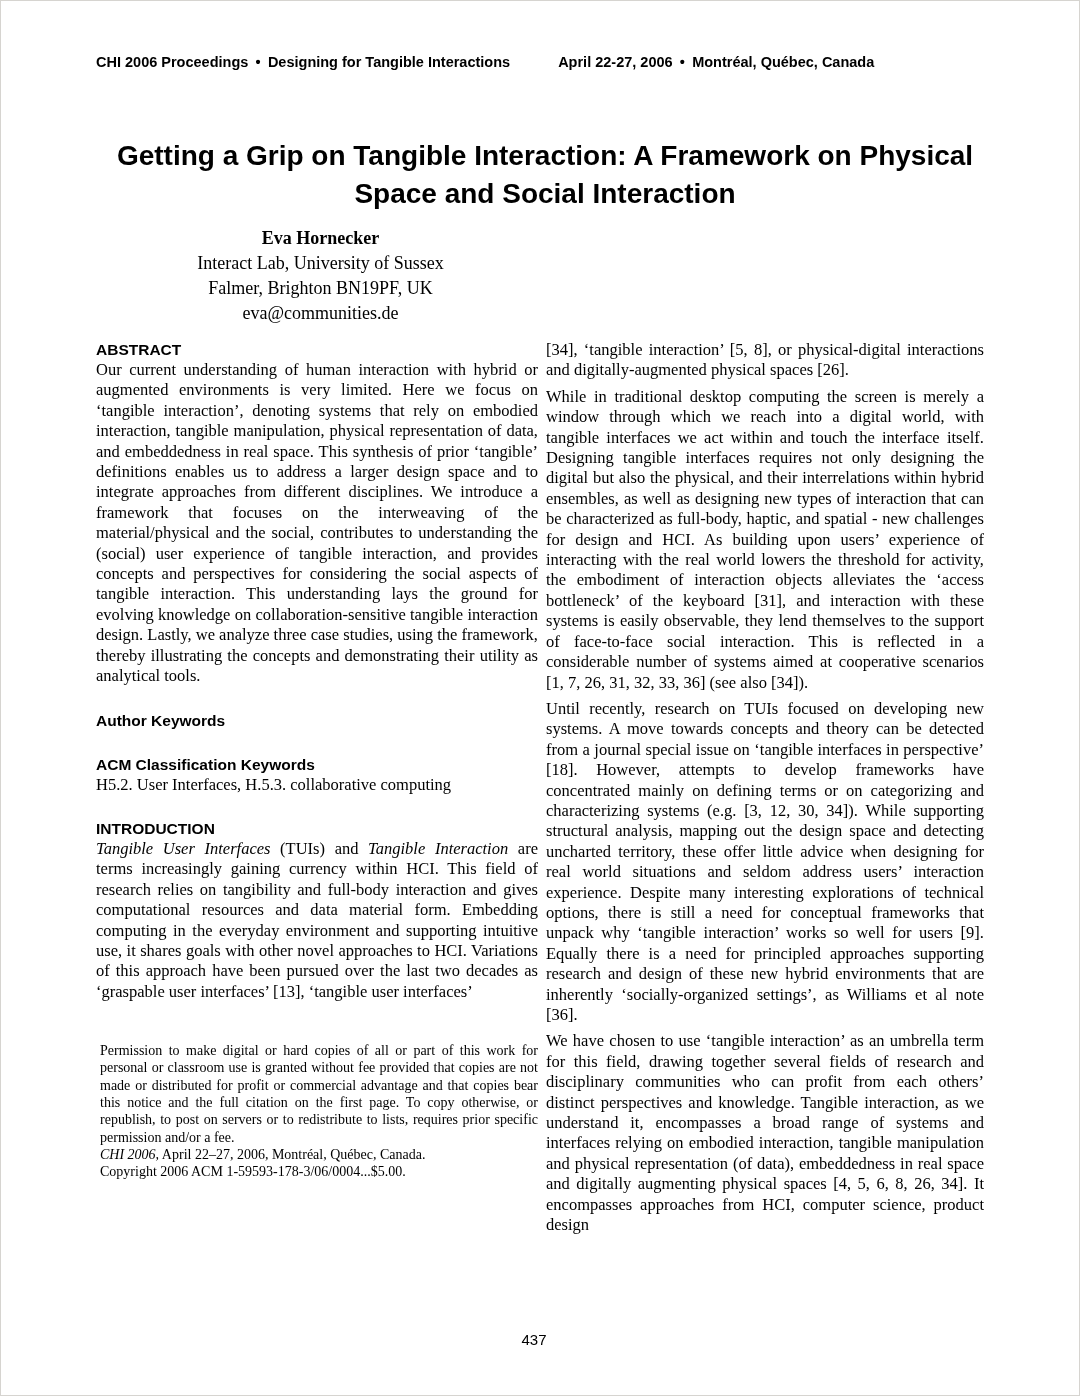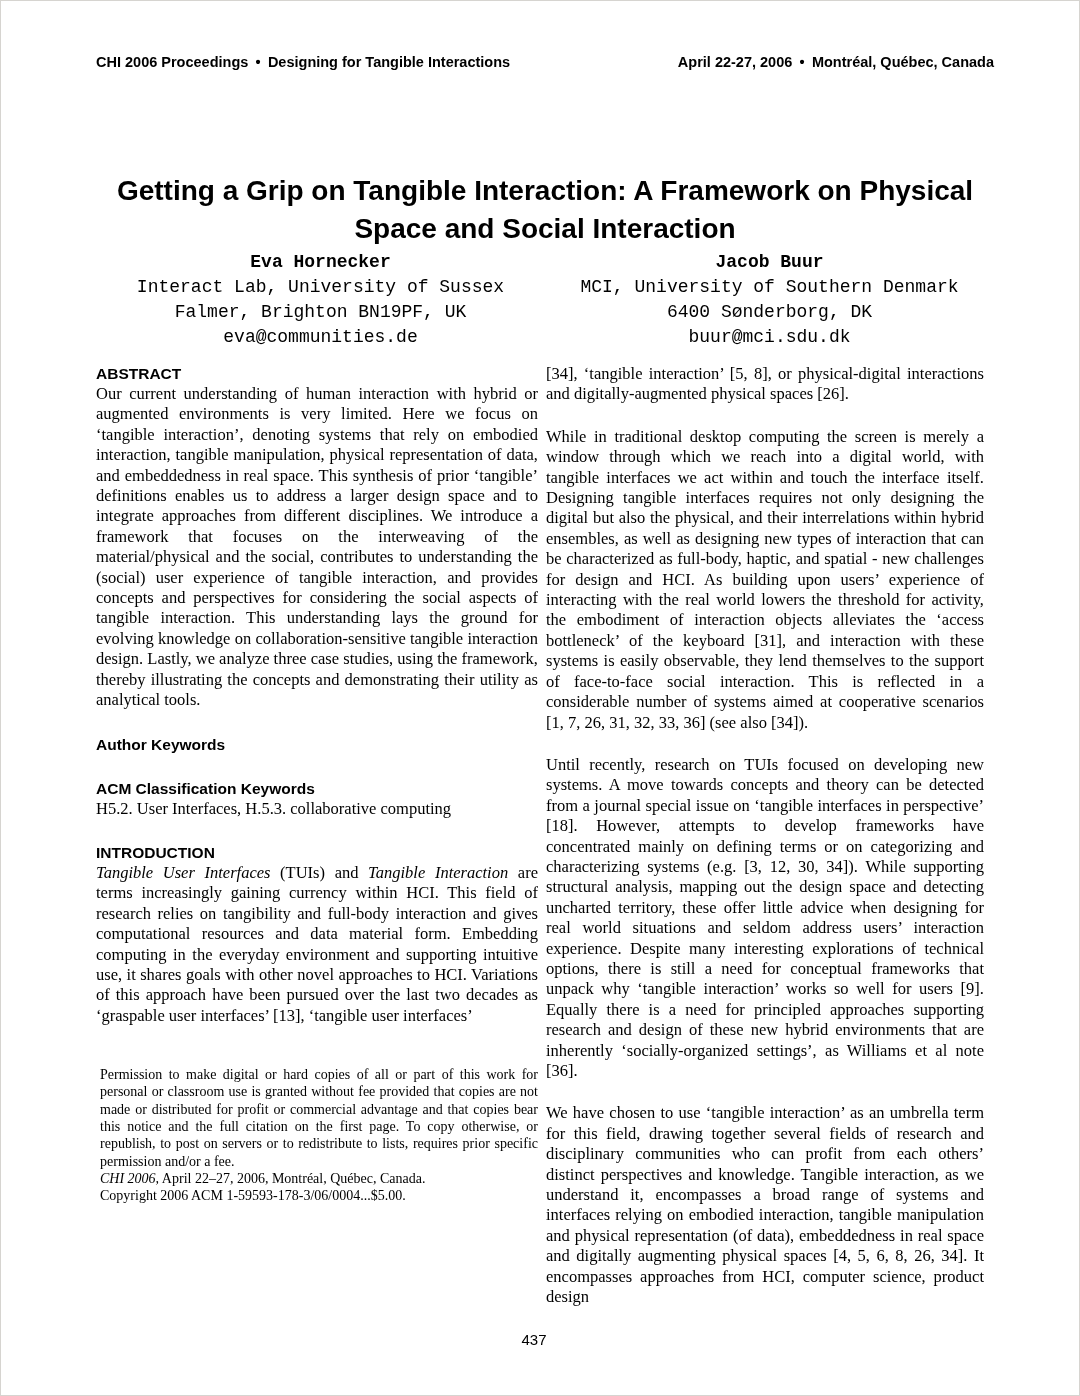--- a/index.html
+++ b/index.html
@@ -3,45 +3,45 @@
 <meta charset="utf-8">
 <style>
   html, body { margin: 0; padding: 0; background: #ffffff; }
   .page {
     width: 1080px; height: 1396px; box-sizing: border-box; position: relative;
     background: #ffffff; border: 1px solid #d6d4d0; overflow: hidden;
     padding: 52px 85px 0 95px; color: #000;
     font-family: "Liberation Serif", serif;
   }
   .running-header {
-    display: flex; justify-content: space-between;
+    display: flex; 
     font-family: "Liberation Sans", sans-serif; font-weight: bold;
-    font-size: 14.5px; line-height: 18px;
+    font-size: 14.5px; line-height: 18px; gap: 48px;
   }
   .paper-title {
-    margin-top: 101px; text-align: center;
+    margin-top: 66px; text-align: center;
     font-family: "Liberation Sans", sans-serif; font-weight: bold;
     font-size: 28px; line-height: 38px;
   }
-  .authors { display: flex; margin-top: 2px; font-family: Liberation Mono, monospace; }
+  .authors { display: flex; margin-top: 13px; }
   .author { width: 50%; text-align: center; }
   .author-name { font-weight: bold; font-size: 18px; line-height: 25px; }
   .author-line { font-size: 18px; line-height: 25px; }
   .columns { display: flex; gap: 8px; margin-top: 14px; }
   .col-left  { width: 442px; }
   .col-right { width: 438px; font-family: Liberation Serif, serif; }
   .section + .section { margin-top: 24px; }
   .sec-heading {
     font-family: "Liberation Sans", sans-serif; font-weight: bold;
     font-size: 15.5px; line-height: 20px;
   }
   .sec-body, .para {
     font-size: 16.5px; line-height: 20.4px; text-align: justify;
   }
-  .para + .para { margin-top: 22px; }
+  .para + .para { margin-top: 6px; }
   .footnote {
     margin-top: 40px; font-size: 14px; line-height: 17.3px; padding-left: 4px;
   }
   .fn-permission { text-align: justify; }
   .fn-line { text-align: left; }
   .page-number {
     position: absolute; bottom: 47px; left: 0; right: 12px; text-align: center;
     font-family: "Liberation Sans", sans-serif; font-size: 15px;
   }
   i { font-style: italic; margin-top: 12px; }
@@ -57,26 +57,20 @@
   </div>
 
   <div class="paper-title">Getting a Grip on Tangible Interaction: A Framework on Physical Space and Social Interaction</div>
 
   <div class="authors">
     <div class="author">
       <div class="author-name">Eva Hornecker</div>
       <div class="author-line">Interact Lab, University of Sussex</div>
       <div class="author-line">Falmer, Brighton BN19PF, UK</div>
       <div class="author-line">eva@communities.de</div>
-    </div>
-    <div class="author">
-      <div class="author-name">Jacob Buur</div>
-      <div class="author-line">MCI, University of Southern Denmark</div>
-      <div class="author-line">6400 Sønderborg, DK</div>
-      <div class="author-line">buur@mci.sdu.dk</div>
     </div>
   </div>
 
   <div class="columns">
 
     <div class="col-left">
       <div class="section">
         <div class="sec-heading">ABSTRACT</div>
         <div class="sec-body">Our current understanding of human interaction with hybrid or augmented environments is very limited. Here we focus on ‘tangible interaction’, denoting systems that rely on embodied interaction, tangible manipulation, physical representation of data, and embeddedness in real space. This synthesis of prior ‘tangible’ definitions enables us to address a larger design space and to integrate approaches from different disciplines. We introduce a framework that focuses on the interweaving of the material/physical and the social, contributes to understanding the (social) user experience of tangible interaction, and provides concepts and perspectives for considering the social aspects of tangible interaction. This understanding lays the ground for evolving knowledge on collaboration-sensitive tangible interaction design. Lastly, we analyze three case studies, using the framework, thereby illustrating the concepts and demonstrating their utility as analytical tools.</div>
       </div>

